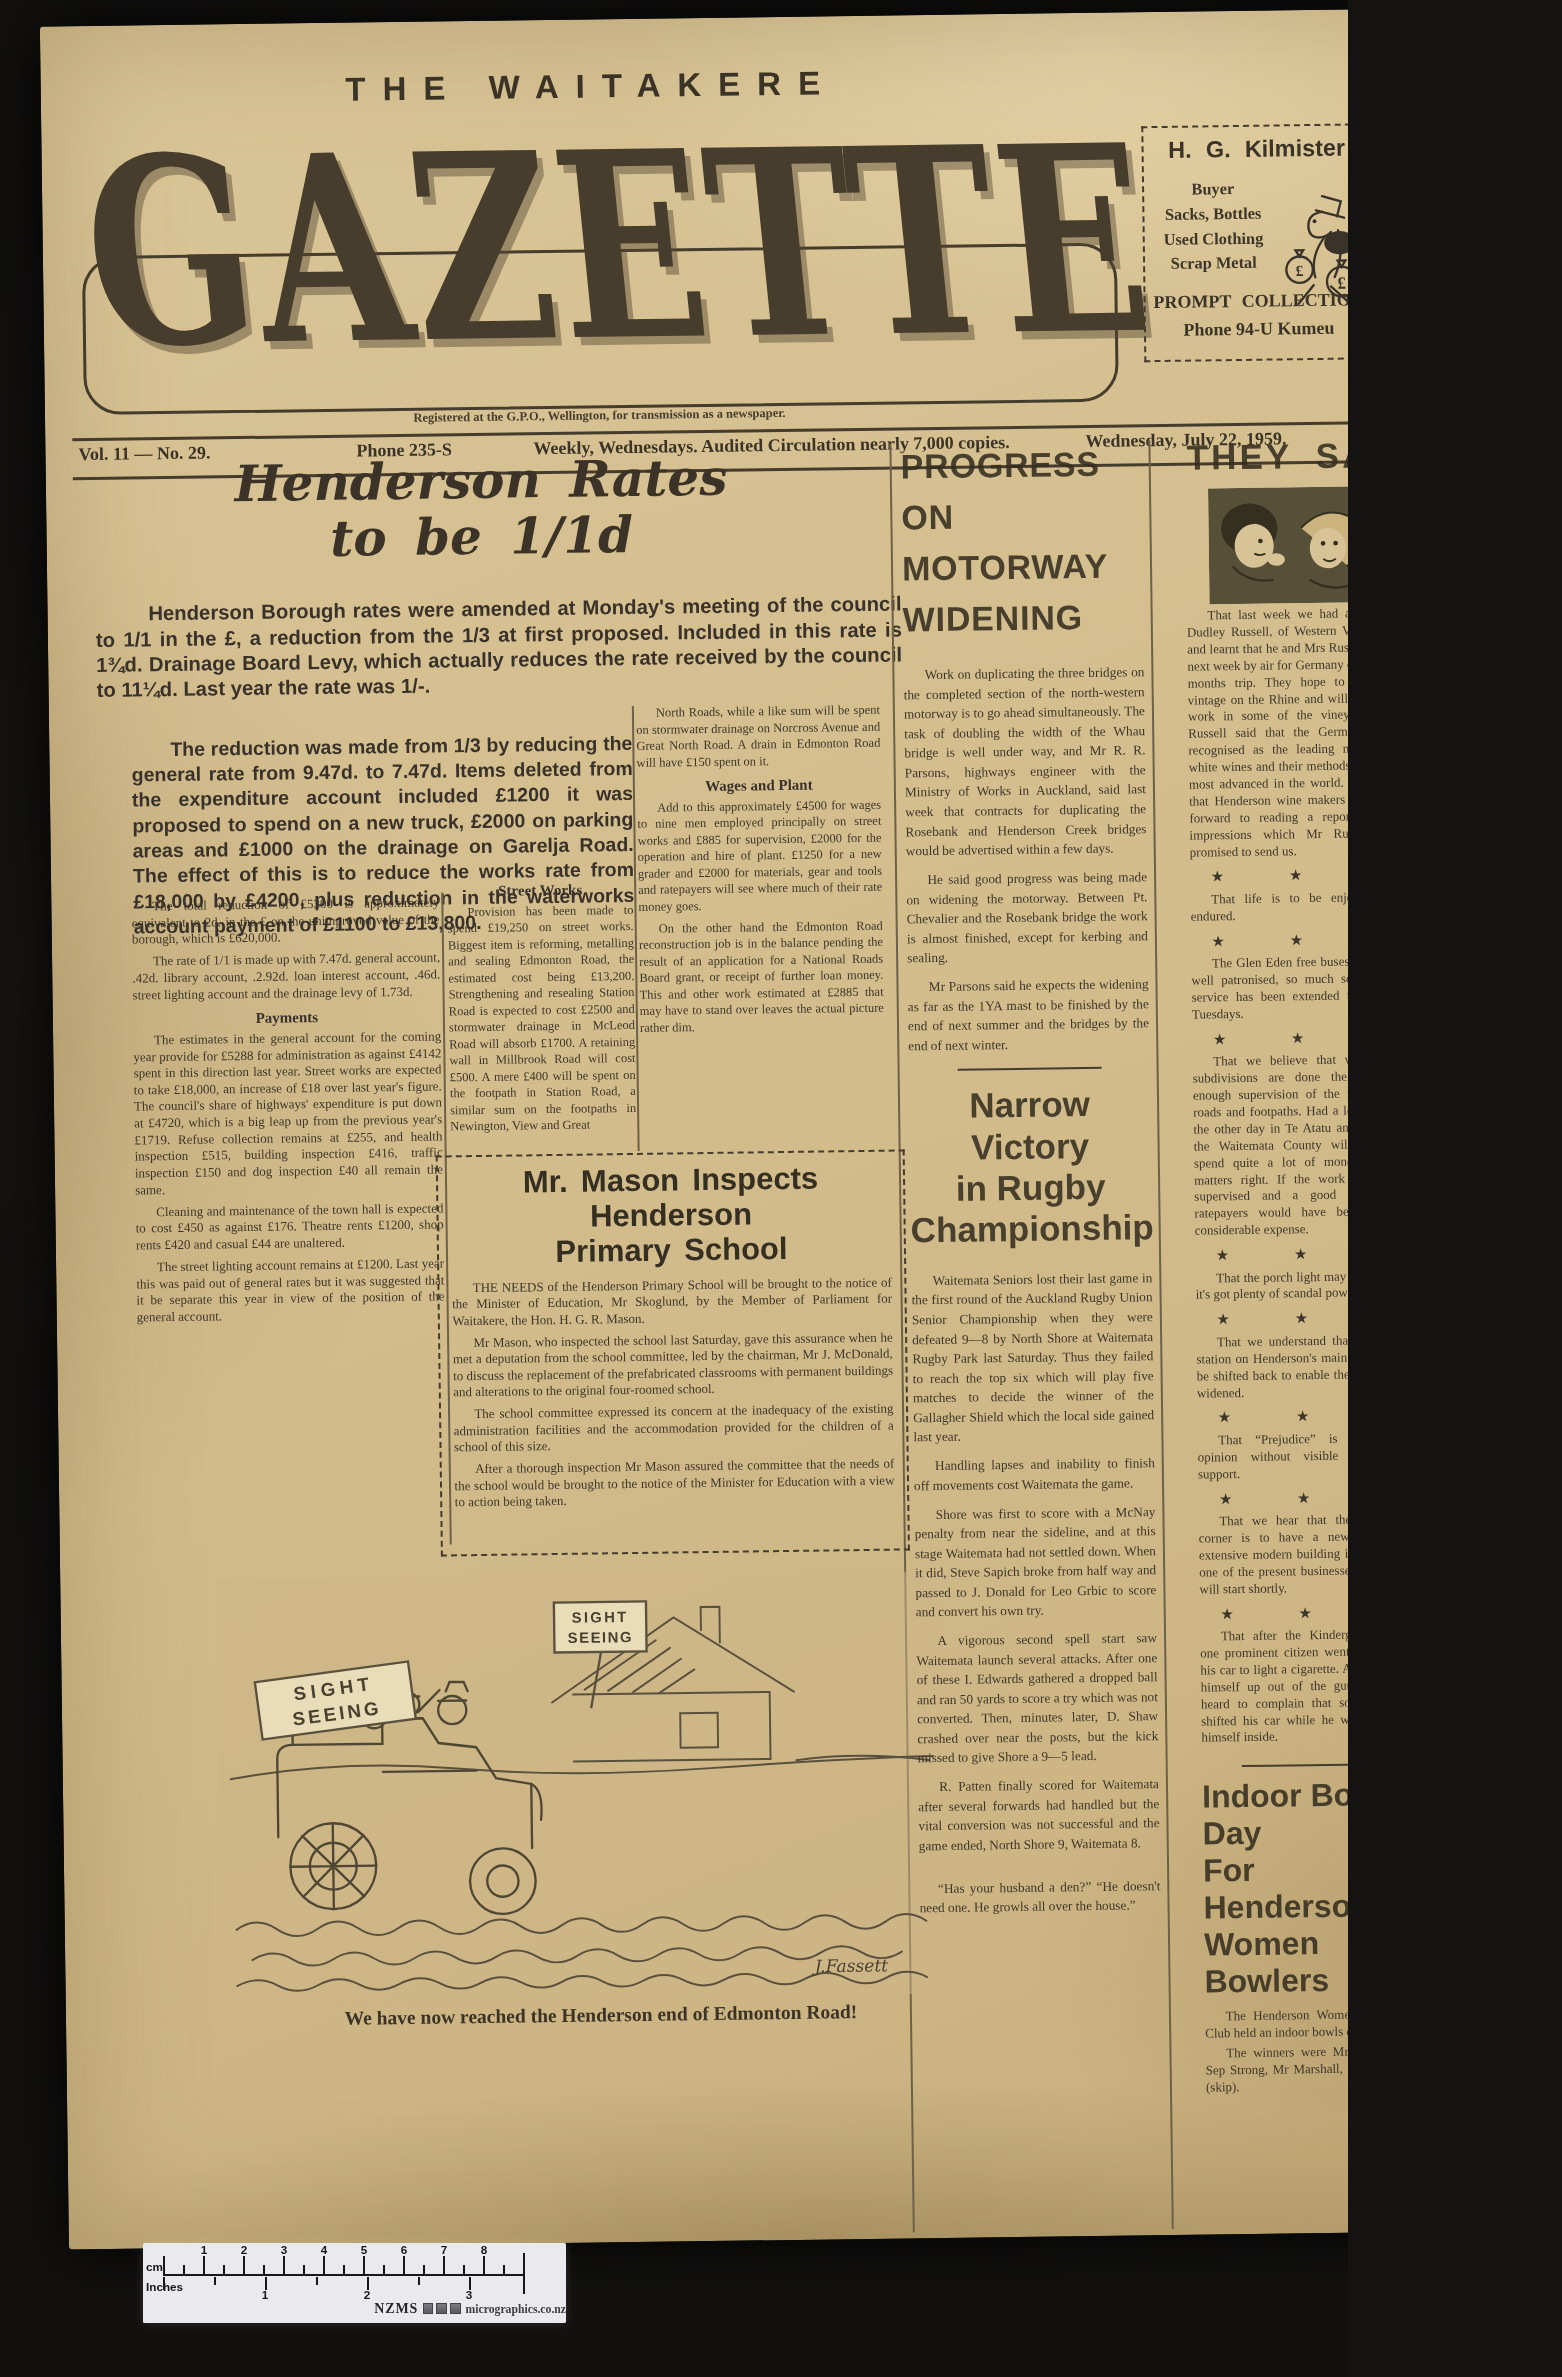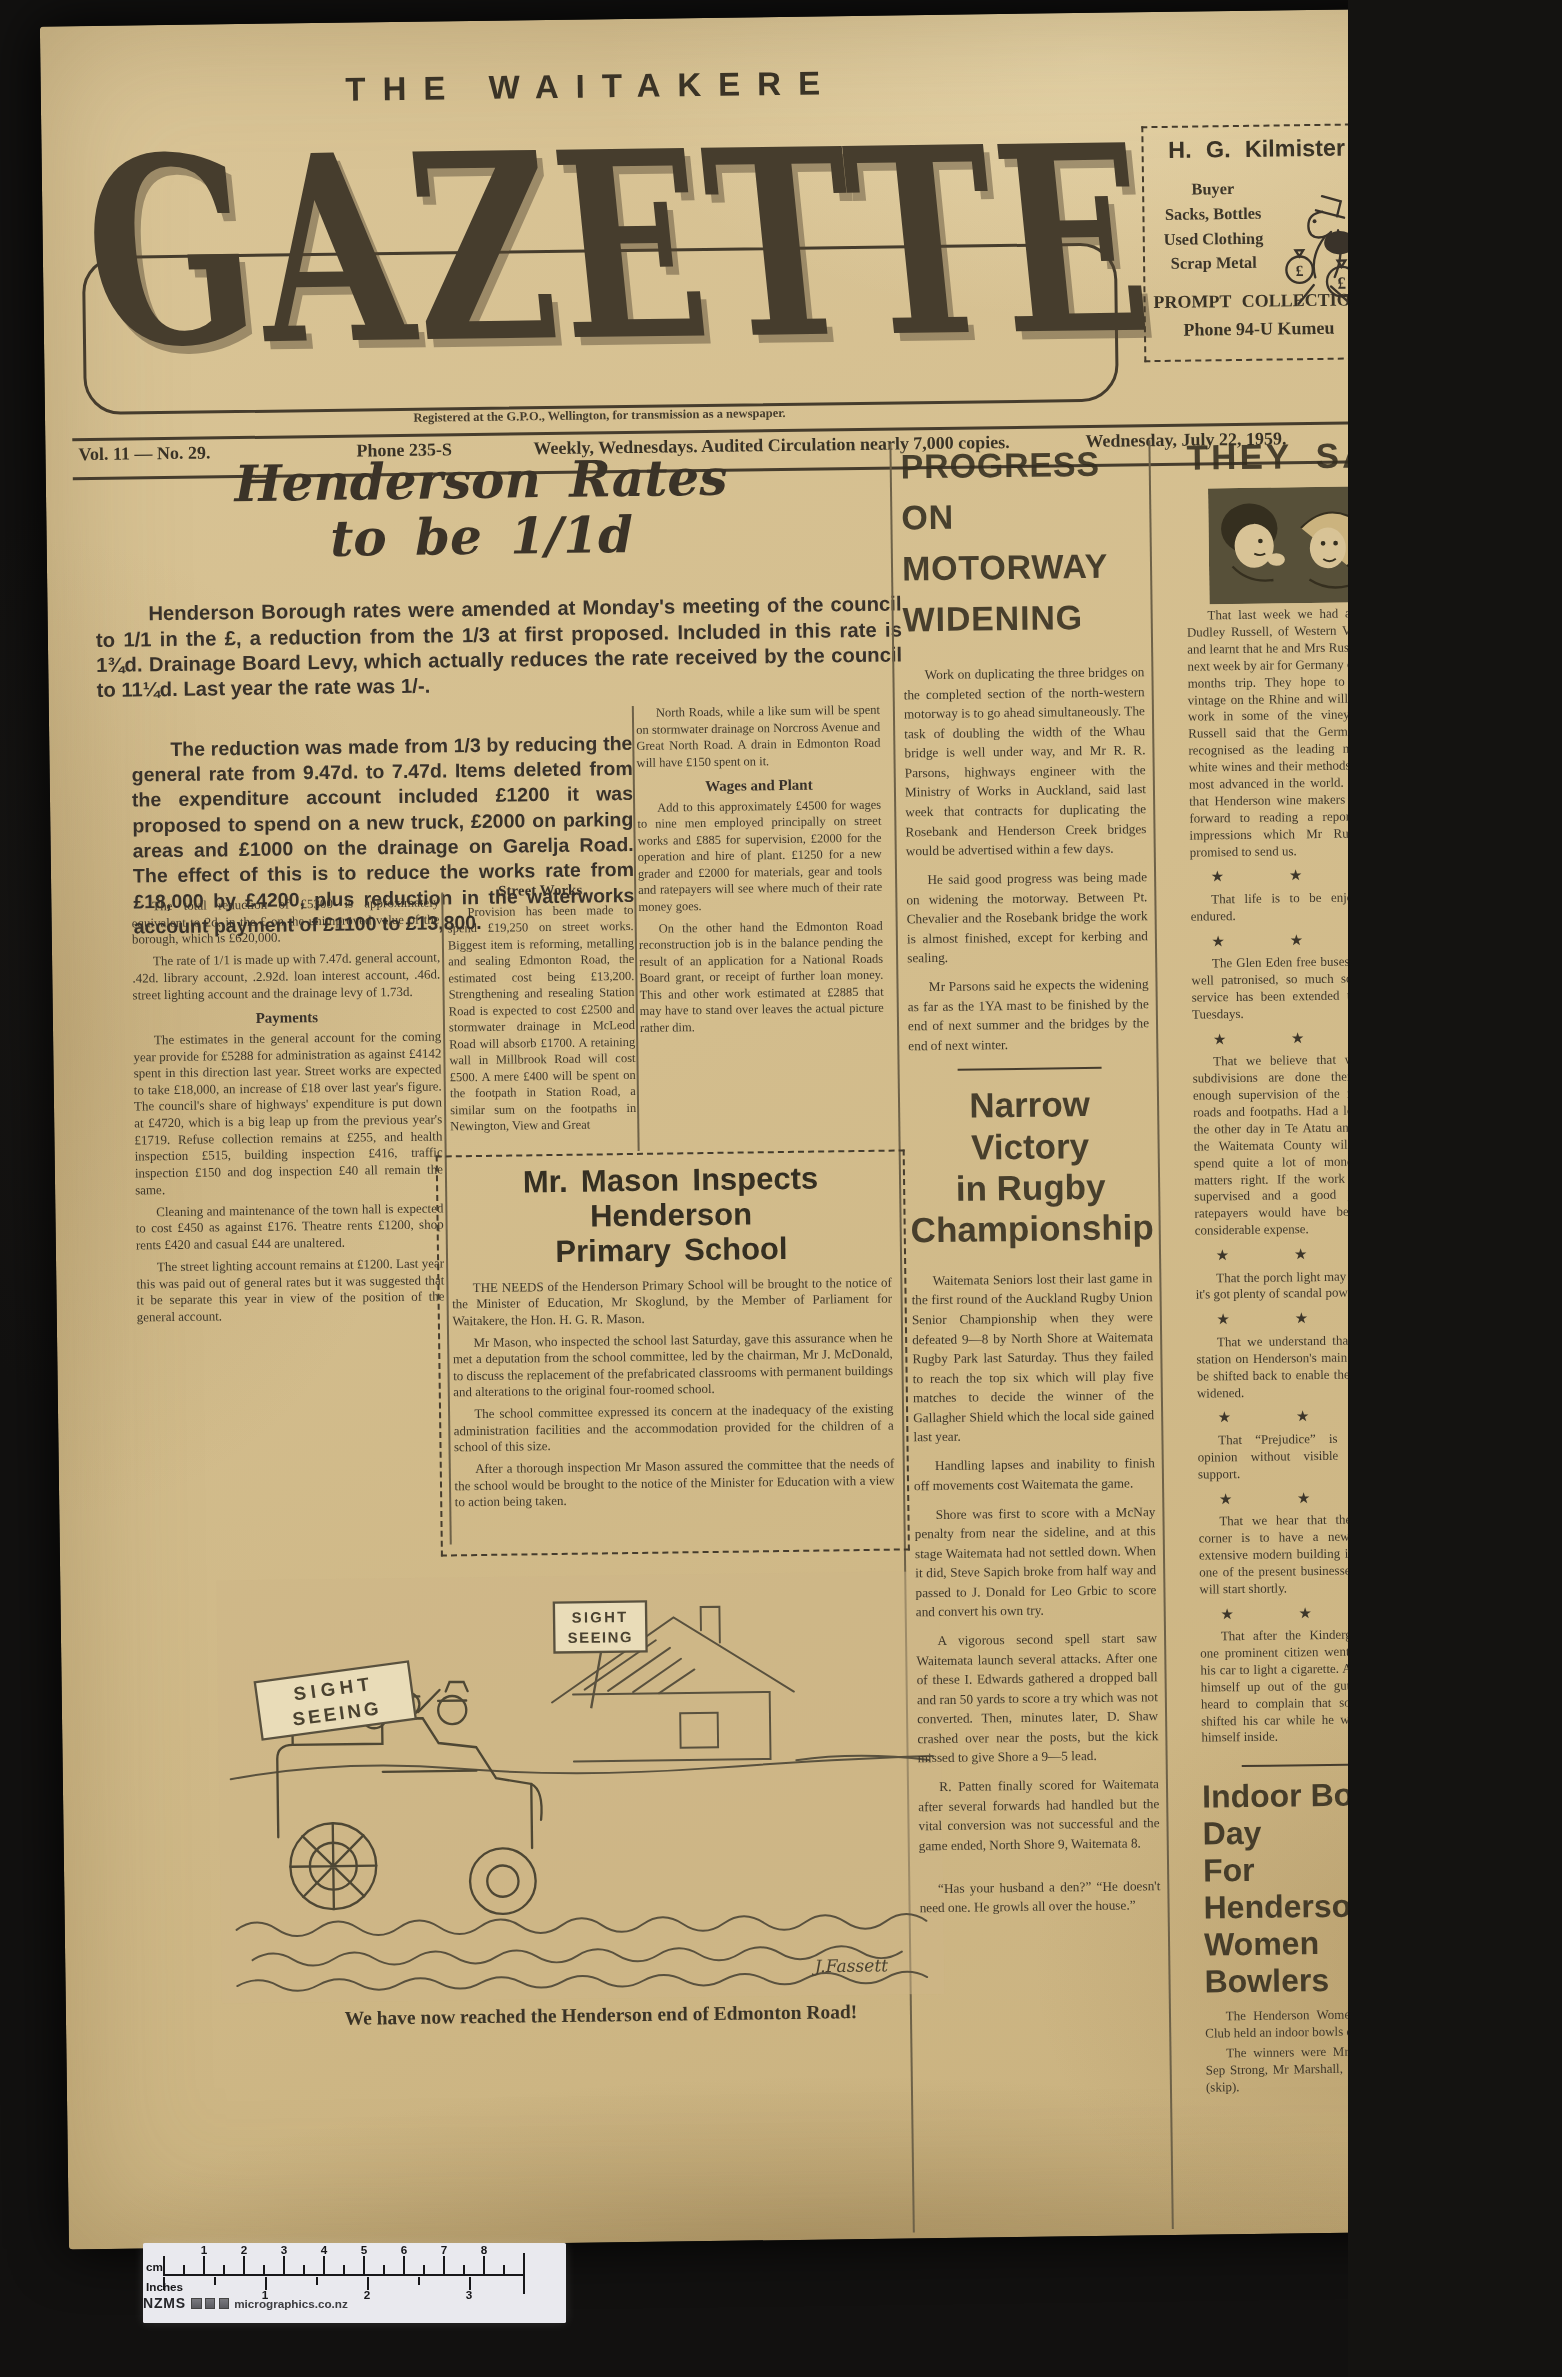--- a/index.html
+++ b/index.html
@@ -111,21 +111,21 @@
     background:repeating-linear-gradient(90deg,#17171a 0 1.6px,transparent 1.6px 102px);}
   .in-short{position:absolute;left:71px;top:34px;width:267px;height:7.8px;
     background:repeating-linear-gradient(90deg,#17171a 0 1.6px,transparent 1.6px 51px);}
   .end-tick{left:380px;top:10.2px;width:2.3px;height:41px;}
   .cm-nums{position:absolute;left:41px;top:0;display:flex;}
   .in-nums{position:absolute;left:71px;top:45px;display:flex;}
   .rnum{width:40px;text-align:center;font:bold 11.7px "Liberation Sans",sans-serif;color:#17171a;}
   .in-nums .rnum{width:102px;}
   .unit{position:absolute;left:3px;font:bold 11.7px "Liberation Sans",sans-serif;color:#17171a;}
   .u-cm{top:17px}.u-in{top:37px}
-  .brand{position:absolute;top:52px;width:100%;text-align:left;font-family:Liberation Sans, sans-serif;color:#26262a;}
+  .brand{position:absolute;top:58px;width:100%;text-align:right;font-family:Liberation Serif, serif;color:#26262a;}
   .brand b{font-size:14px;letter-spacing:0.8px;}
   .brand span.url{font-size:11.7px;font-weight:bold;color:#3c3c40;}
   .sq{display:inline-block;width:8.6px;height:8.6px;margin:0 1.6px;vertical-align:-0.8px;
     background:linear-gradient(#7a7a80,#5a5a60);border:0.8px solid #444;}
 </style>
 </head>
 <body>
 
 <div class="scan">
   <div class="paper">

